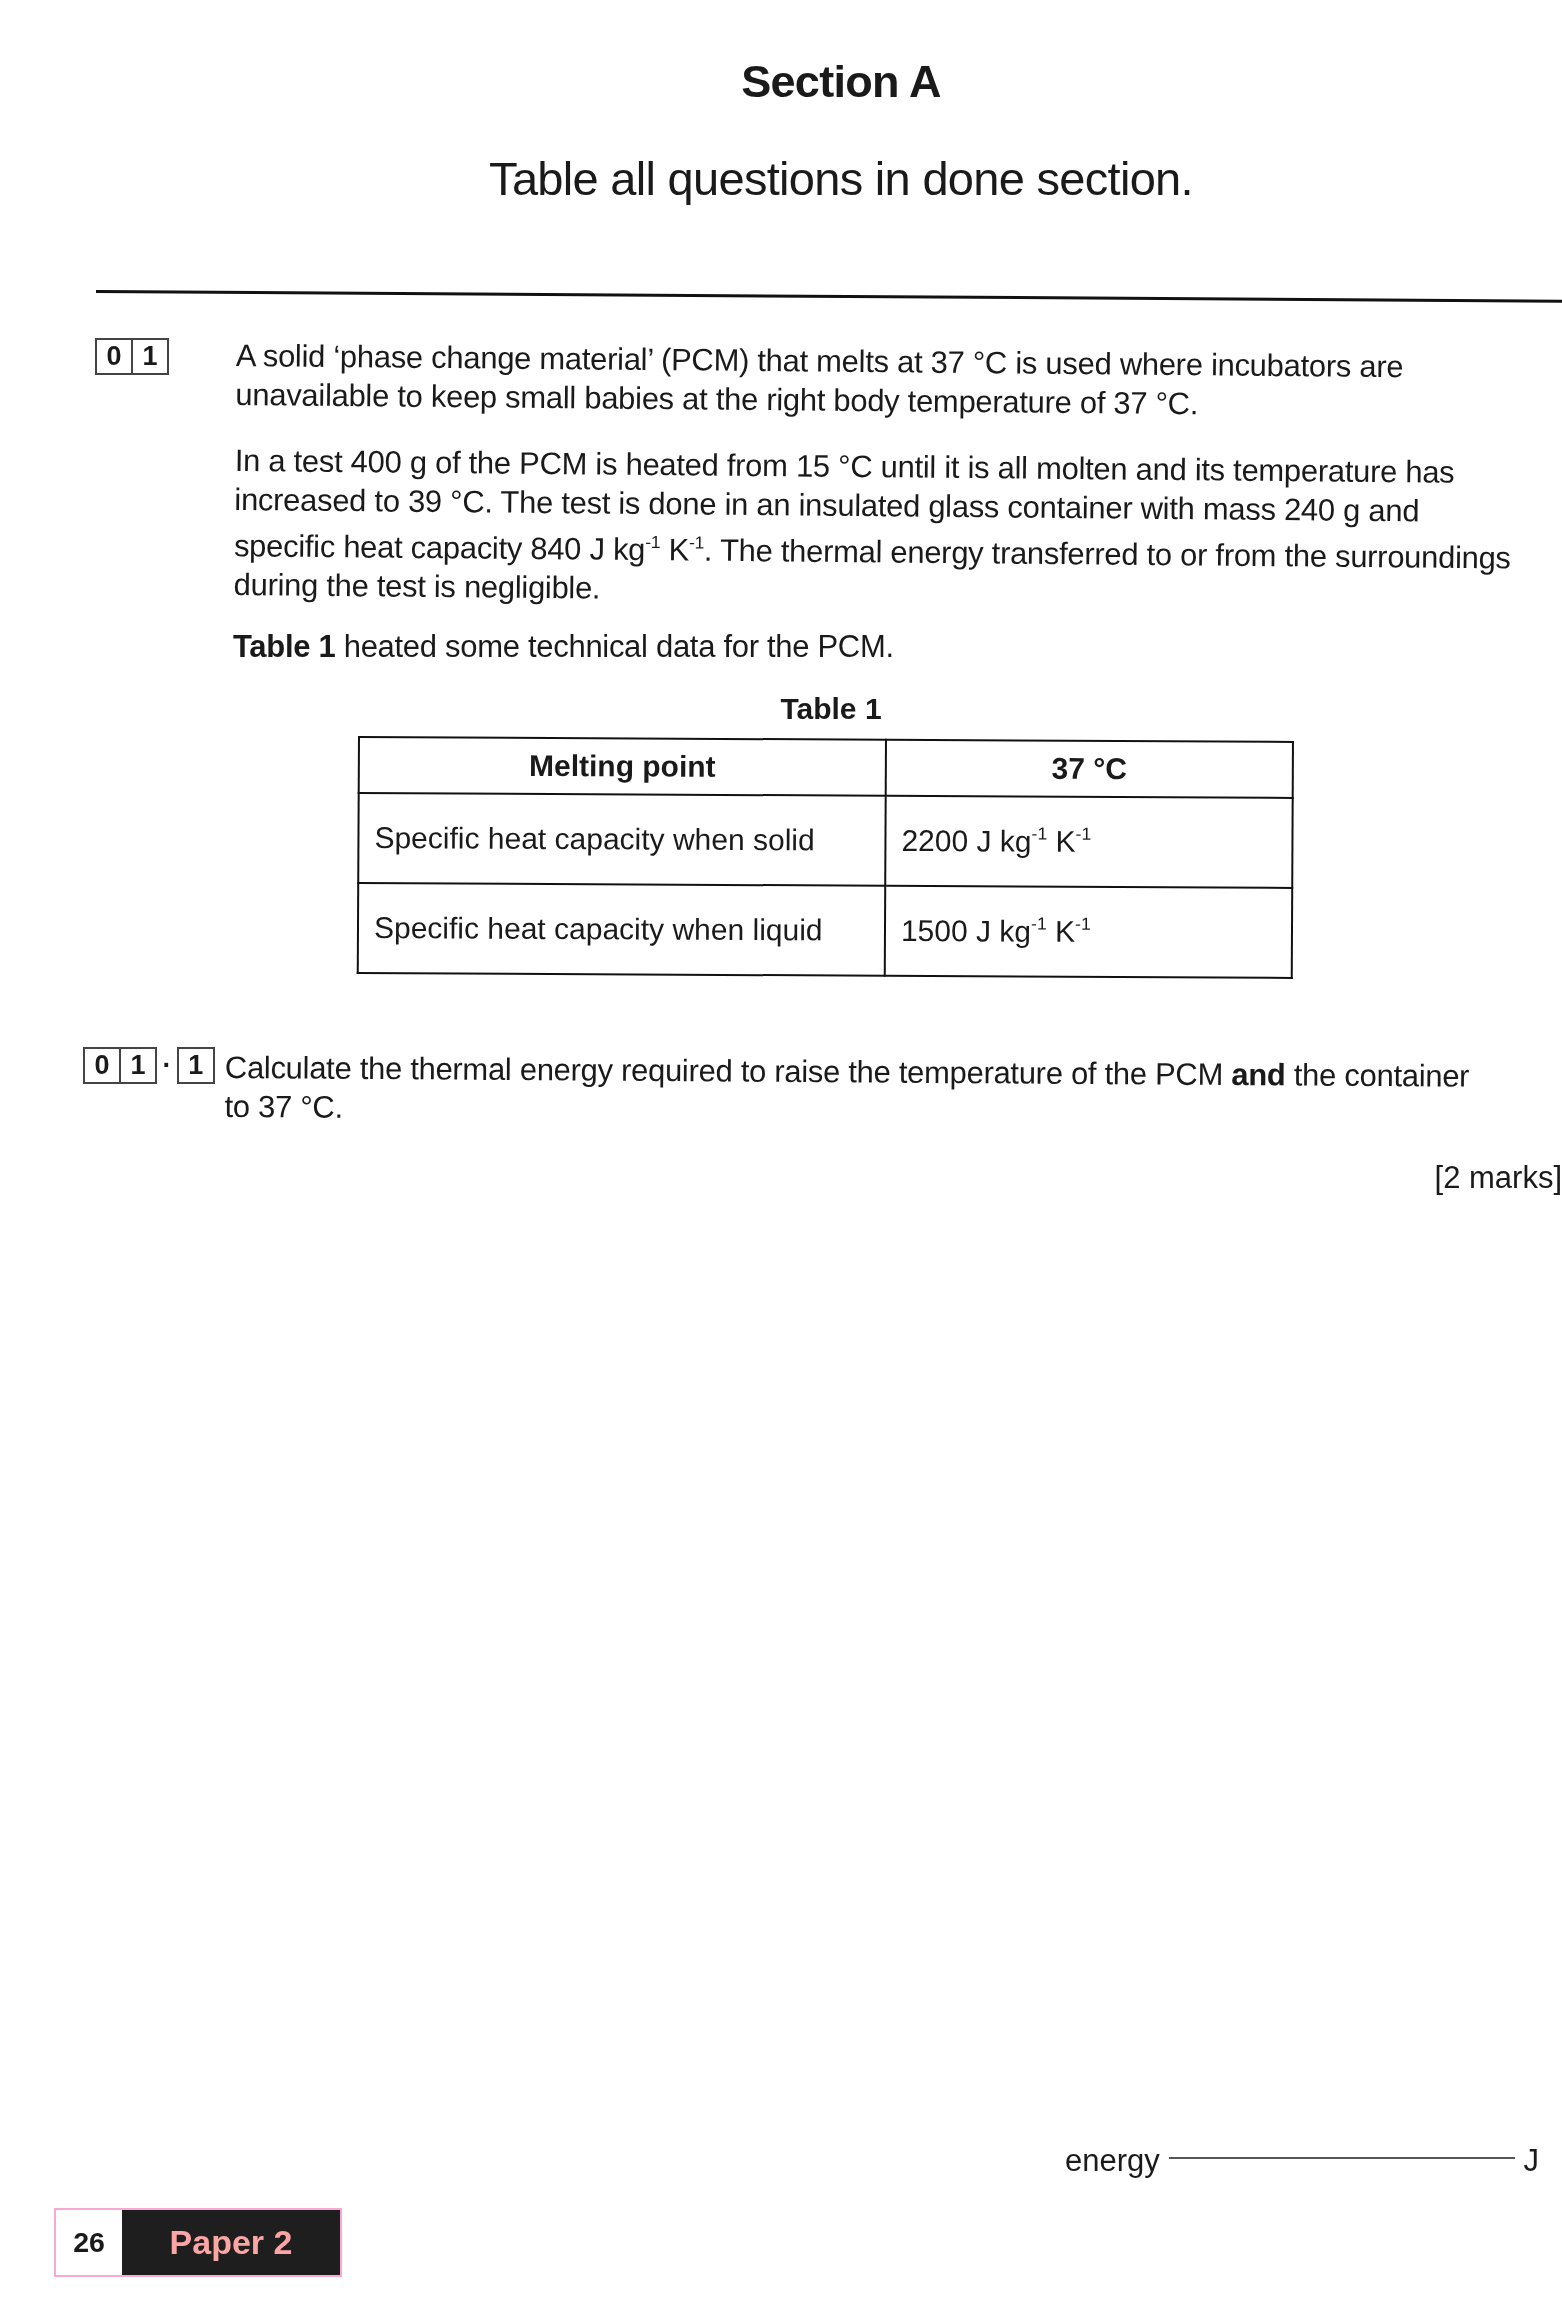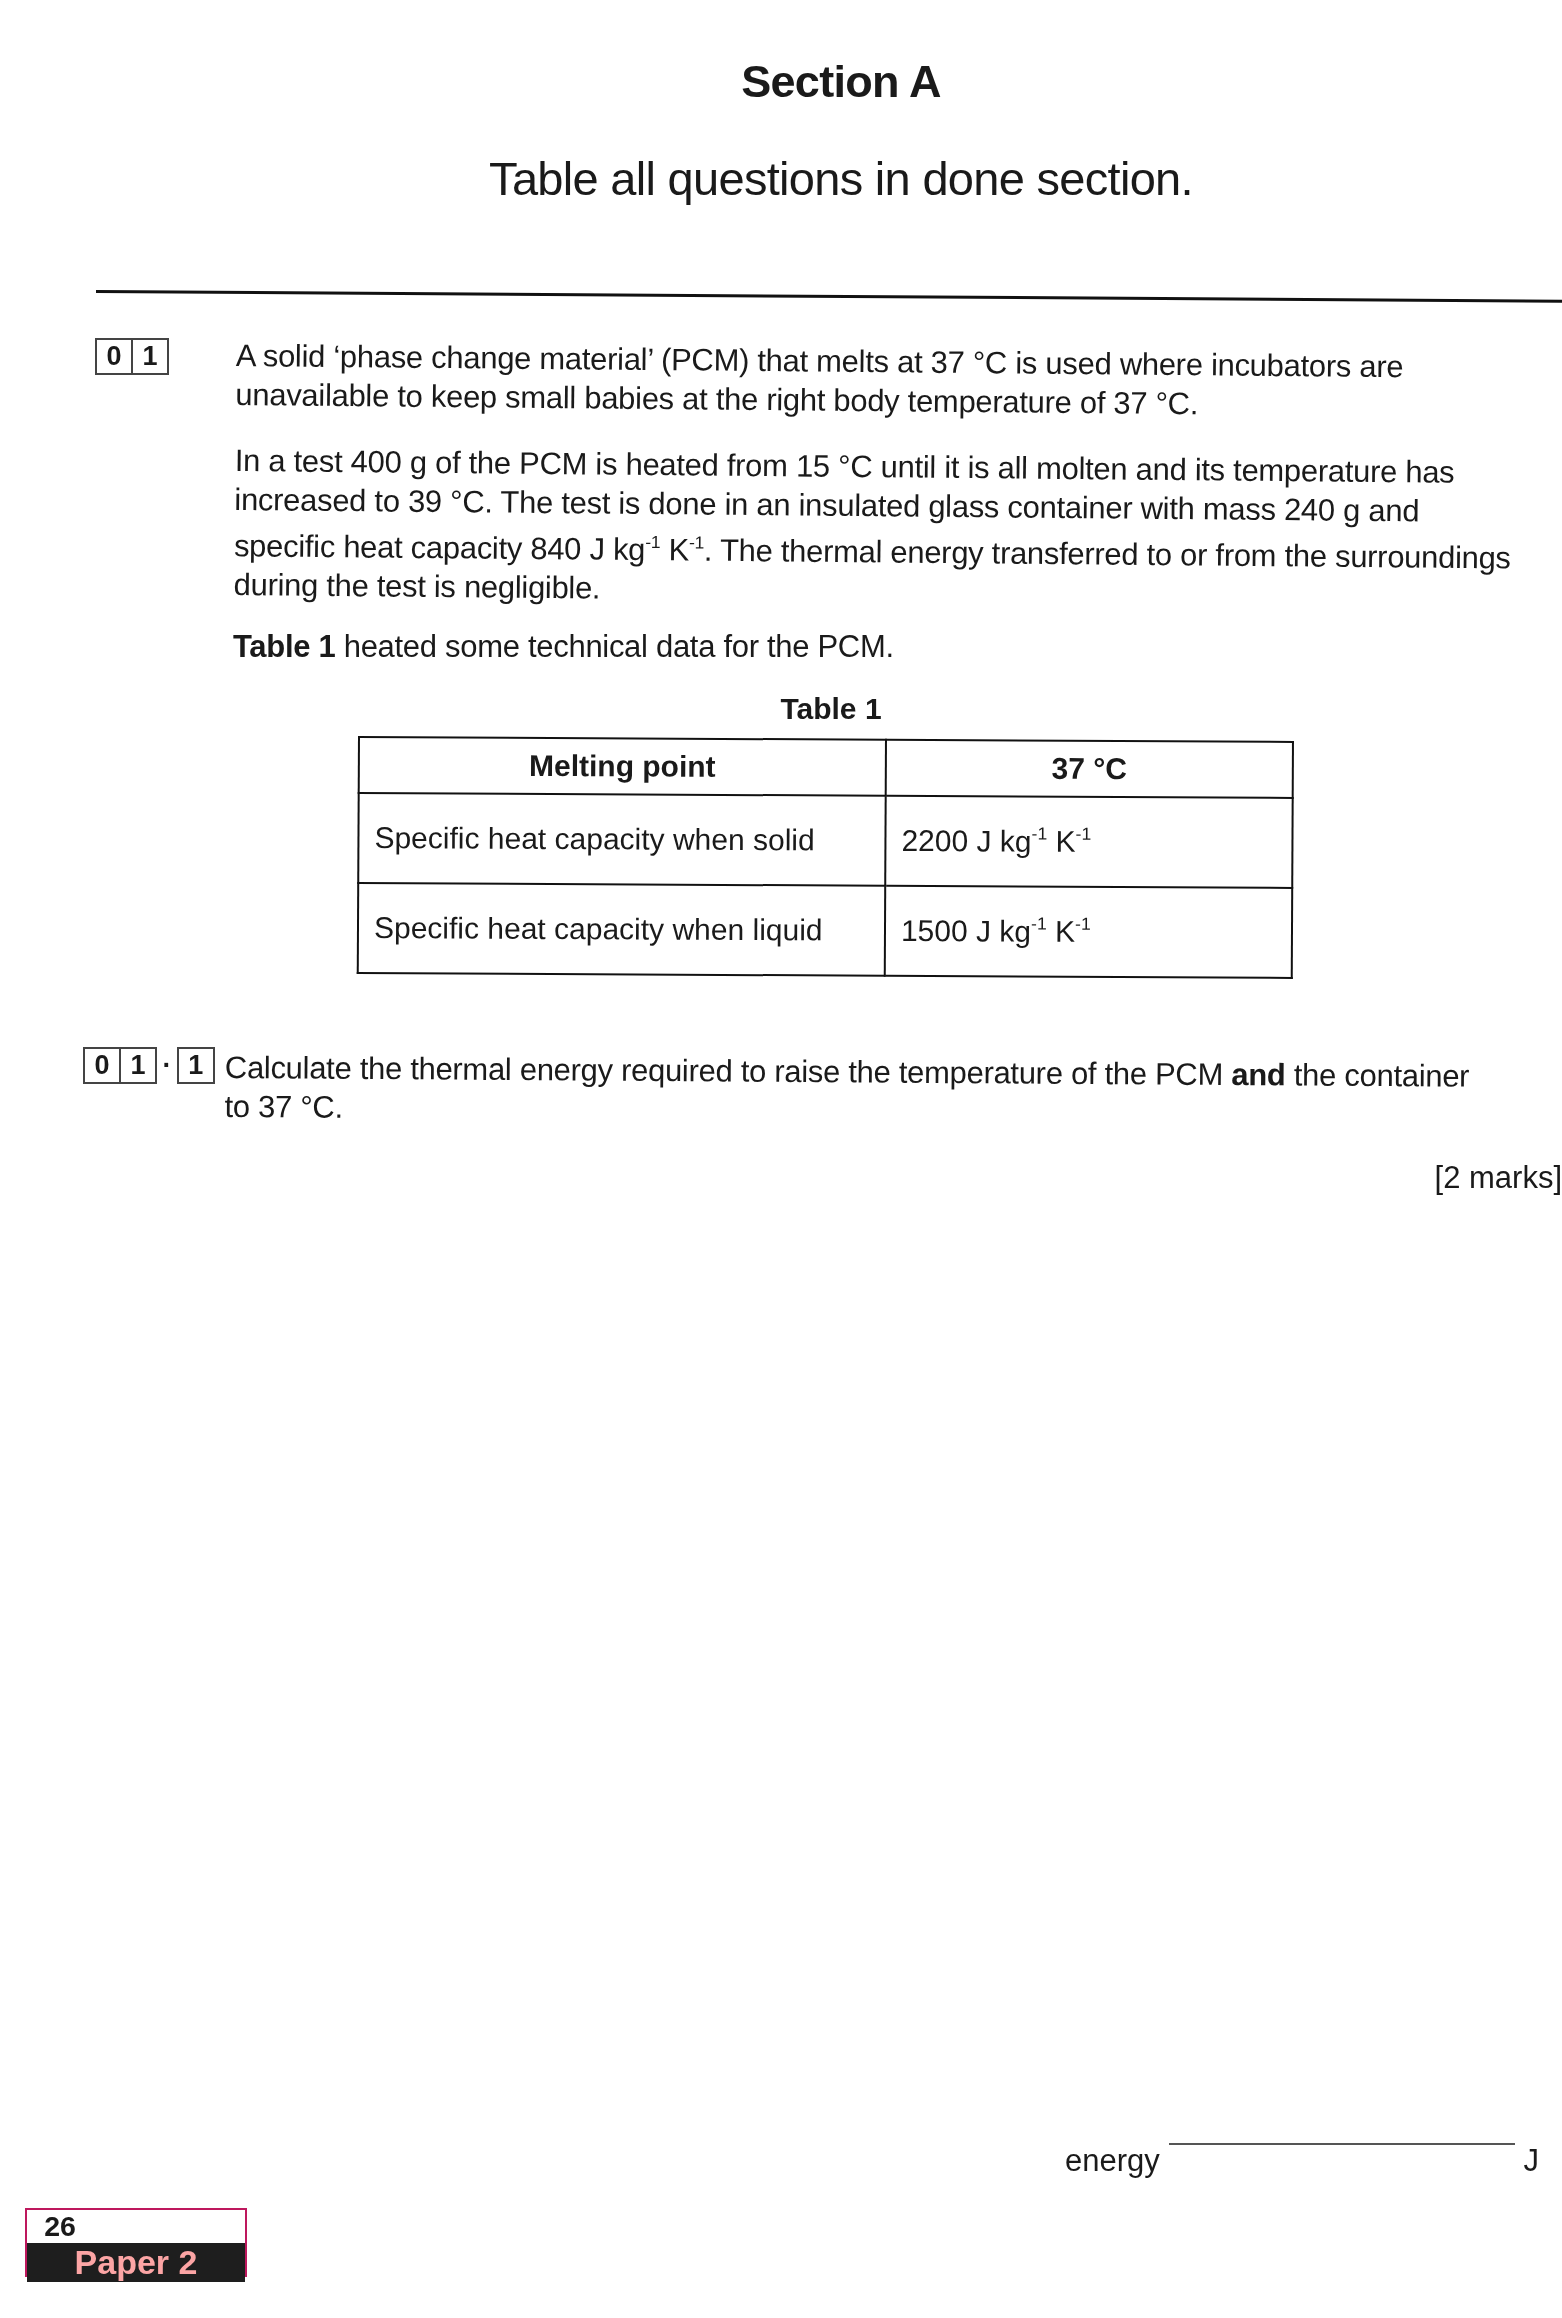--- a/index.html
+++ b/index.html
@@ -70,34 +70,33 @@
     }
     table.data tr.head td { height: 54px; font-weight: bold; text-align: center; }
     table.data td.c1 { width: 495px; }
     sup { font-size: 17.6px; vertical-align: 12.2px; }
     .marks {
       right: 0; top: 1160px;
       font-size: 31px; font-weight: normal;
     }
     .answer-row {
       left: 1065px; top: 2143px;
-      display: flex; align-items: flex-start;
+      display: flex; align-items: center;
       font-size: 31px;
     }
     .answer-line {
       width: 346px; height: 0;
       border-bottom: 2px solid #555;
       margin: 0 8.1px 5.4px 9.5px;
     }
     .footer {
-      left: 25px; top: 2208px;
+      left: 54px; top: 2208px;
       display: flex;
       height: 65px;
-      border: 2px solid #be185d;
-      flex-direction: column;
+      border: 2px solid #f9a8d4;
     }
     .footer .page-num {
       width: 66px; background: #fff;
       font-size: 28.5px; font-weight: bold;
       display: flex; align-items: center; justify-content: center;
     }
     .footer .paper-label {
       width: 218px; background: #1e1e1e; color: #fca5a5;
       font-size: 34px; font-weight: bold;
       display: flex; align-items: center; justify-content: center;

